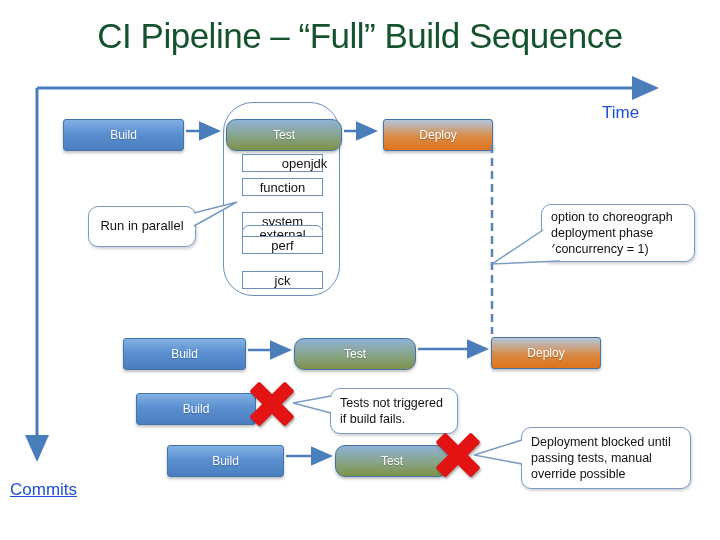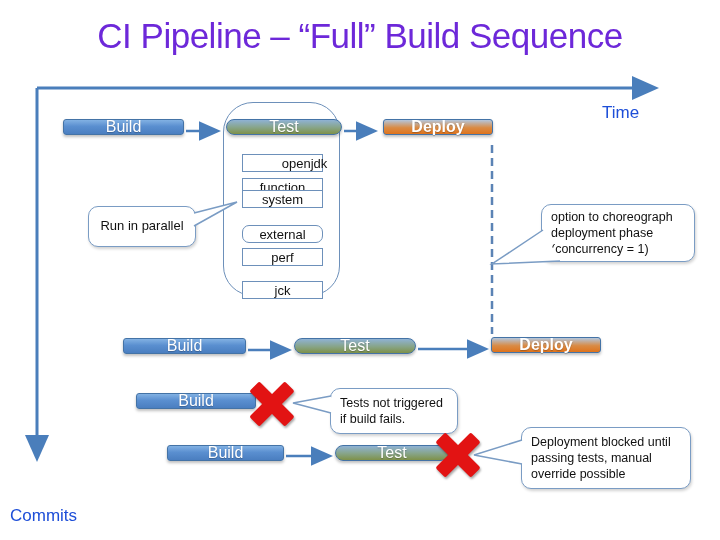--- a/index.html
+++ b/index.html
@@ -2,35 +2,35 @@
 <html><head>
 <meta charset="utf-8">
 <style>
   html,body{margin:0;padding:0;background:#fff;}
   .canvas{
     position:relative;width:720px;height:540px;background:#ffffff;
     font-family:"Liberation Sans",sans-serif;overflow:hidden;
   }
   .title{
     position:absolute;top:16px;left:0;width:720px;text-align:center;
-    font-size:35px;font-weight:500;color:#6d28d9;letter-spacing:-0.5px;
+    font-size:35px;font-weight:500;color:#14532d;letter-spacing:-0.5px;
   }
   .axis-label{position:absolute;color:#1d4ed8;font-size:17px;}
   .time-label{left:602px;top:103px;}
-  .commits-label{left:10px;top:506px;}
+  .commits-label{left:10px;top:480px;text-decoration:underline;}
 
   .stage{
-    position:absolute;height:16px;border:1px solid #4473a6;border-radius:3px;
-    color:#fff;font-size:16px;display:flex;align-items:center;justify-content:center;
+    position:absolute;height:32px;border:1px solid #4473a6;border-radius:3px;
+    color:#fff;font-size:12px;display:flex;align-items:center;justify-content:center;
     box-shadow:0 2px 3px rgba(0,0,0,.25);text-shadow:0 1px 1px rgba(0,0,0,.25);
     z-index:3;box-sizing:border-box;
   }
   .stage.build{background:linear-gradient(to bottom,#82b1e3 0%,#5a8fd0 45%,#4a7ec0 100%);}
   .stage.test{background:linear-gradient(to bottom,#8fb2d4 0%,#87a487 55%,#7e9149 100%);border-radius:10px;}
-  .stage.deploy{background:linear-gradient(to bottom,#b3c6dc 0%,#d98b45 55%,#df731c 100%);font-weight:bold;}
+  .stage.deploy{background:linear-gradient(to bottom,#b3c6dc 0%,#d98b45 55%,#df731c 100%);}
 
   .capsule{
     position:absolute;left:223px;top:102px;width:117px;height:194px;
     border:1.5px solid #6d90ba;border-radius:30px;background:#fff;z-index:1;
     box-sizing:border-box;
   }
   .suite{
     position:absolute;left:242px;width:81px;height:18px;background:#fff;
     border:1px solid #6d90ba;z-index:4;display:flex;align-items:center;justify-content:center;
     font-size:13px;color:#111;box-sizing:border-box;
@@ -61,24 +61,24 @@
   <div class="axis-label commits-label">Commits</div>
 
   <div class="capsule"></div>
 
   <div class="stage build" style="left:63px;top:119px;width:121px;">Build</div>
   <div class="stage test" style="left:226px;top:119px;width:116px;">Test</div>
   <div class="stage deploy" style="left:383px;top:119px;width:110px;">Deploy</div>
 
   <div class="suite" style="top:154px;padding-left:44px;">openjdk</div>
   <div class="suite" style="top:178px;">function</div>
-  <div class="suite" style="top:190px;">system</div>
+  <div class="suite" style="top:212px;">system</div>
   <div class="suite" style="top:225px;border-radius:7px;">external</div>
-  <div class="suite" style="top:248px;">perf</div>
-  <div class="suite" style="top:281px;text-align:center;">jck</div>
+  <div class="suite" style="top:236px;">perf</div>
+  <div class="suite" style="top:271px;text-align:center;">jck</div>
 
   <div class="callout" style="left:88px;top:206px;width:108px;height:41px;font-size:13px;justify-content:center;">Run in parallel</div>
   <div class="callout" style="left:541px;top:204px;width:154px;height:58px;font-size:12.5px;padding:4px 9px;">option to choreograph deployment phase (concurrency = 1)</div>
   <div class="callout" style="left:330px;top:388px;width:128px;height:46px;font-size:12.5px;padding:4px 9px;">Tests not triggered if build fails.</div>
   <div class="callout" style="left:521px;top:427px;width:170px;height:62px;font-size:12.5px;padding:4px 9px;">Deployment blocked until passing tests, manual override possible</div>
 
   <div class="stage build" style="left:123px;top:338px;width:123px;">Build</div>
   <div class="stage test" style="left:294px;top:338px;width:122px;">Test</div>
   <div class="stage deploy" style="left:491px;top:337px;width:110px;">Deploy</div>
 

